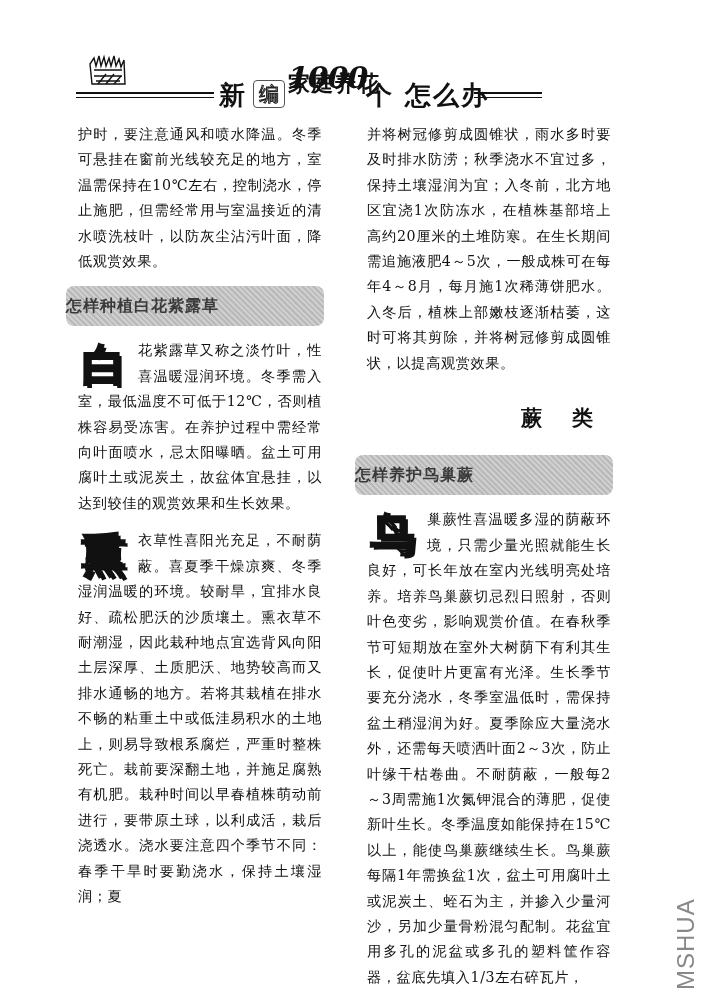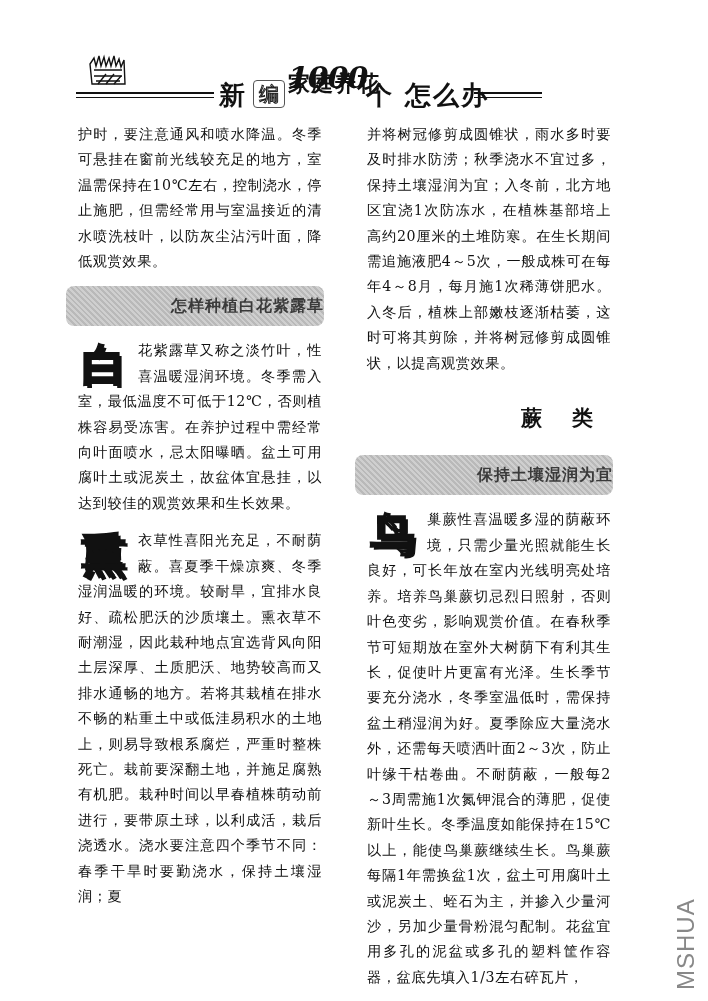--- a/index.html
+++ b/index.html
@@ -22,21 +22,21 @@
   .h-rest { position:absolute; left:300px; top:26px; font-size:26px; font-weight:bold; letter-spacing:2px; }
 
   .col { position:absolute; top:110px; width:268px; font-size:14.2px; line-height:25.4px;
          text-align:justify; letter-spacing:0.6px; }
   .col.left { left:66px; }
   .col.right { left:355px; }
   .para { margin:12px; }
   .section-band { width:258px; height:40px; margin:10px 0 6px 0; border-radius:8px;
      background: repeating-linear-gradient(45deg,#cfcfcf 0 2px,#b9b9b9 2px 4px);
      font-family:"DejaVu Sans",sans-serif; font-weight:bold; font-size:16px; color:#3a3a3a;
-     text-align:right; line-height:40px; letter-spacing:1px; }
+     text-align:left; line-height:40px; letter-spacing:1px; }
   .category-title { text-align:right; font-family:"DejaVu Sans",sans-serif; font-size:21px;
      font-weight:bold; letter-spacing:30px; margin:30px 0 24px 0; padding-left:28px; }
   .dropcap { float:left; width:52px; height:46px; margin:4px 8px 0 0;
      font-family:"DejaVu Sans",sans-serif; font-weight:bold; font-size:44px; line-height:46px;
      color:#fff; -webkit-text-stroke:2px #111; text-shadow:3px 3px 0 #111; text-align:center; }
   .watermark { position:absolute; left:672px; top:880px; width:30px; height:110px;
      font-family:"Liberation Sans",sans-serif; font-size:24px; color:#888;
      writing-mode:vertical-rl; transform:rotate(180deg); letter-spacing:1px; }
 </style>
 </head>
@@ -73,20 +73,20 @@
     <span class="dropcap">熏</span>
     <span>衣草性喜阳光充足，不耐荫蔽。喜夏季干燥凉爽、冬季湿润温暖的环境。较耐旱，宜排水良好、疏松肥沃的沙质壤土。熏衣草不耐潮湿，因此栽种地点宜选背风向阳土层深厚、土质肥沃、地势较高而又排水通畅的地方。若将其栽植在排水不畅的粘重土中或低洼易积水的土地上，则易导致根系腐烂，严重时整株死亡。栽前要深翻土地，并施足腐熟有机肥。栽种时间以早春植株萌动前进行，要带原土球，以利成活，栽后浇透水。浇水要注意四个季节不同：春季干旱时要勤浇水，保持土壤湿润；夏</span>
   </p>
 </div>
 
 <div class="col right">
   <p class="para">并将树冠修剪成圆锥状，雨水多时要及时排水防涝；秋季浇水不宜过多，保持土壤湿润为宜；入冬前，北方地区宜浇1次防冻水，在植株基部培上高约20厘米的土堆防寒。在生长期间需追施液肥4～5次，一般成株可在每年4～8月，每月施1次稀薄饼肥水。入冬后，植株上部嫩枝逐渐枯萎，这时可将其剪除，并将树冠修剪成圆锥状，以提高观赏效果。</p>
 
   <div class="category-title">蕨类</div>
 
-  <div class="section-band">保持土壤湿润为宜</div>
+  <div class="section-band">怎样养护鸟巢蕨</div>
   <p class="para">
     <span class="dropcap">鸟</span>
     <span>巢蕨性喜温暖多湿的荫蔽环境，只需少量光照就能生长良好，可长年放在室内光线明亮处培养。培养鸟巢蕨切忌烈日照射，否则叶色变劣，影响观赏价值。在春秋季节可短期放在室外大树荫下有利其生长，促使叶片更富有光泽。生长季节要充分浇水，冬季室温低时，需保持盆土稍湿润为好。夏季除应大量浇水外，还需每天喷洒叶面2～3次，防止叶缘干枯卷曲。不耐荫蔽，一般每2～3周需施1次氮钾混合的薄肥，促使新叶生长。冬季温度如能保持在15℃以上，能使鸟巢蕨继续生长。鸟巢蕨每隔1年需换盆1次，盆土可用腐叶土或泥炭土、蛭石为主，并掺入少量河沙，另加少量骨粉混匀配制。花盆宜用多孔的泥盆或多孔的塑料筐作容器，盆底先填入1/3左右碎瓦片，</span>
   </p>
 </div>
 
 <div class="watermark">MSHUA</div>
 
 </body></html>

